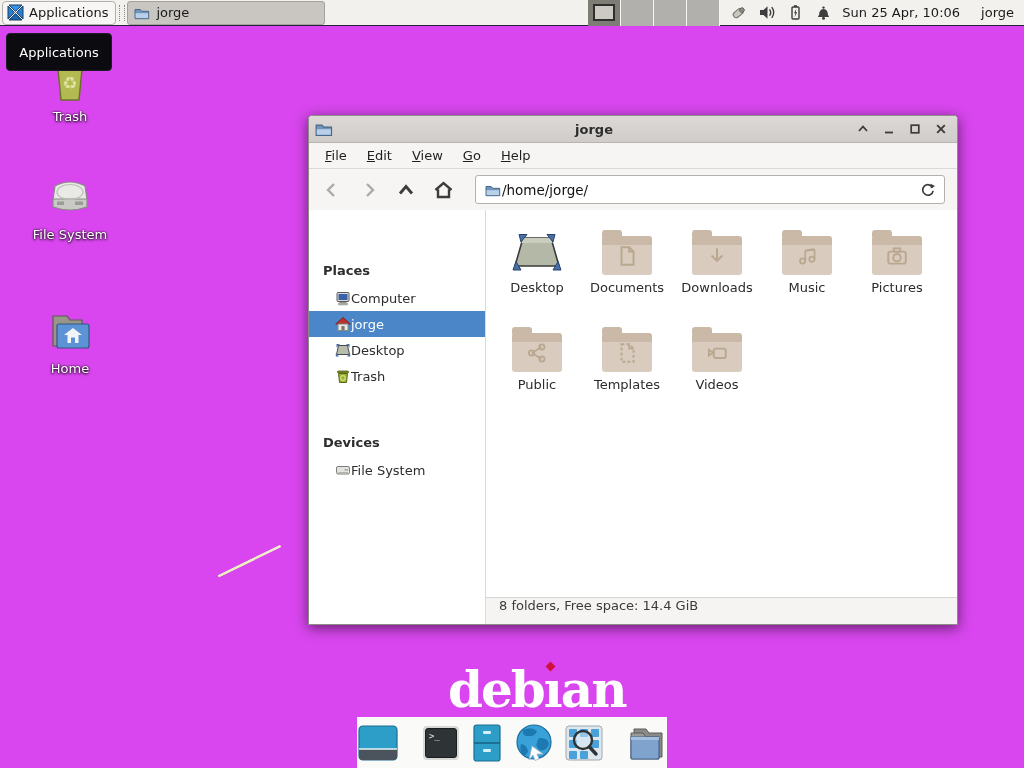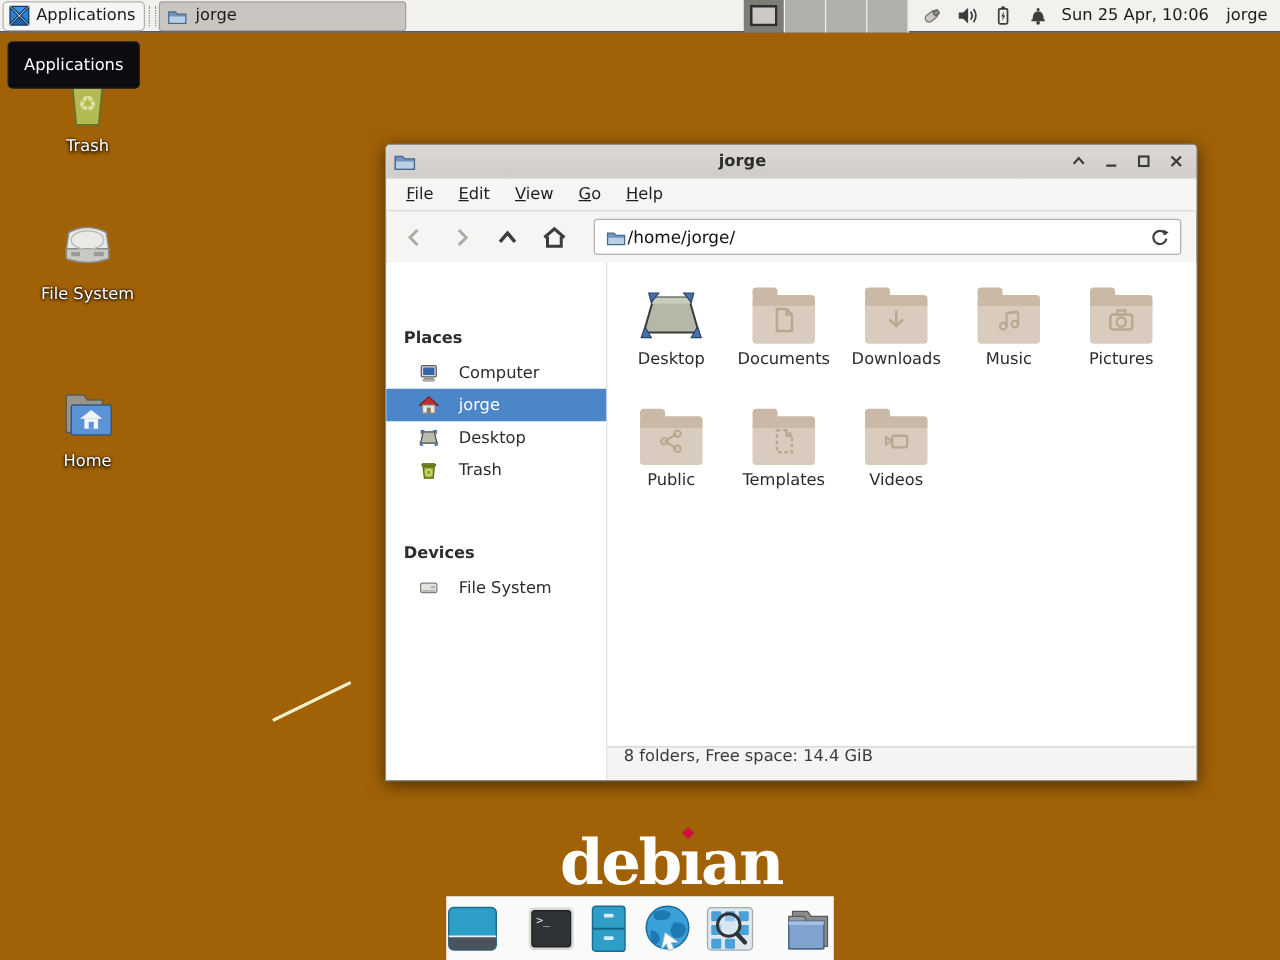--- a/index.html
+++ b/index.html
@@ -1,36 +1,36 @@
 <!DOCTYPE html>
 <html><head>
 <meta charset="utf-8">
 <style>
   * { margin:0; padding:0; box-sizing:border-box; }
   html,body { width:1024px; height:768px; overflow:hidden; }
   body { font-family:"DejaVu Sans","Liberation Sans",sans-serif; font-size:13px; color:#1a1a1a; }
-  .screen { position:relative; width:1024px; height:768px; background:#a16207; overflow:hidden; }
+  .screen { position:relative; width:1024px; height:768px; background:#d946ef; overflow:hidden; }
 
   
   .panel { position:absolute; top:0; left:0; width:1024px; height:26px; background:#f2f1ee;
            border-bottom:1px solid #23233c; display:flex; align-items:center; }
   .apps-btn { display:flex; align-items:center; gap:5px; height:24px; margin:1px 0 1px 2px;
               padding:0 7px 0 4px; background:#f7f6f4; border:1px solid #b3b1ad; border-radius:4px; }
   .panel-handle { width:6px; height:16px; margin:0 2px 0 3px;
                   border-left:1px dotted #8a8884; border-right:1px dotted #8a8884; }
   .task-btn { display:flex; align-items:center; gap:6px; width:198px; height:24px; margin:1px 0;
               padding:0 6px; background:#c9c6c2; border:1px solid #a3a19d; border-radius:3px; }
   .panel-spacer { flex:1; }
   .pager { display:flex; height:26px; }
   .pager .ws { width:33px; height:26px; background:#b1b0ac; border-right:1px solid #f5f5f3; position:relative; }
   .pager .ws.active { background:#7d7c75; }
   .pager .ws.active .win { position:absolute; left:5px; top:4px; width:22px; height:17px;
                            background:#ccc9c5; border:2px solid #2f2f2f; }
   .tray { display:flex; align-items:center; gap:11px; margin:0 10px 0 10px; }
-  .clock { margin-right:14px; white-space:nowrap; }
+  .clock { margin-right:21px; white-space:nowrap; }
   .puser { margin-right:10px; }
 
   
   .tooltip { position:absolute; left:6px; top:33px; width:106px; height:38px; background:#0b0b10;
              border:1px solid #1e1e28; border-radius:4px; color:#fff; display:flex;
              align-items:center; justify-content:center; z-index:40; }
 
   
   .dicon { position:absolute; width:104px; left:18px; text-align:center; }
   .dicon .dlabel { margin-top:4px; color:#fff; text-shadow:0 1px 3px #000, 0 0 2px #000; }
@@ -56,21 +56,21 @@
   .menu-item::first-letter { text-decoration:underline; }
   .toolbar { height:41px; display:flex; align-items:center; padding:0 12px; gap:15px; }
   .nav-btn { width:22px; height:22px; display:flex; align-items:center; justify-content:center; }
   .pathbar { flex:1; height:29px; margin-left:6px; background:#fff; border:1px solid #b5b2ae;
              border-radius:3px; display:flex; align-items:center; padding:0 9px; gap:1px; }
   .path-text { flex:1; font-size:13.5px; color:#111; }
 
   .win-body { flex:1; display:flex; min-height:0; }
   .sidebar { width:177px; background:#fff; border-right:1px solid #dcdad6; padding-top:7px; }
   .side-header { font-weight:bold; color:#2d2d2d; padding:7px 0 7px 14px;margin-top:39px; }
-  .side-item { height:26px; display:flex; align-items:center; gap:16px; padding-left:26px; color:#2d2d2d; }
+  .side-item { height:26px; display:flex; align-items:center; gap:0; padding-left:26px; color:#2d2d2d; }
   .side-item.selected { background:#4a86c8; color:#fff; }
   .main-col { flex:1; display:flex; flex-direction:column; min-width:0; }
   .iconview { flex:1; background:#fff; display:flex; flex-wrap:wrap; align-content:flex-start;
               padding:17px 0 0 6px; }
   .fcell { width:90px; height:97px; display:flex; flex-direction:column; align-items:center; }
   .fcell .ficon { height:48px; display:flex; align-items:flex-end; justify-content:center; }
   .fcell .flabel { margin-top:5px; color:#2c2c2c; }
   .folder { position:relative; width:50px; height:39px; border-radius:3px;
             background:linear-gradient(#c9b9a6 0 9px, #d9ccbe 9px 100%);
             display:flex; align-items:center; justify-content:center; }

